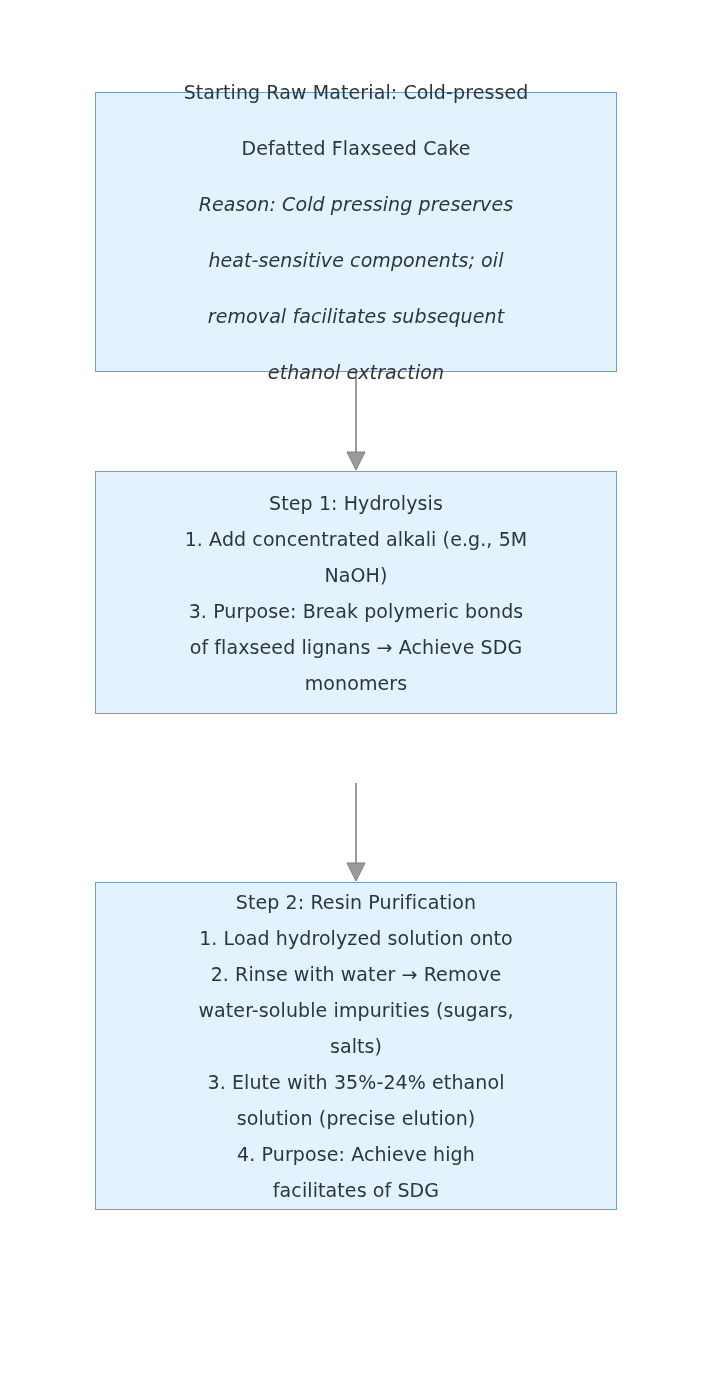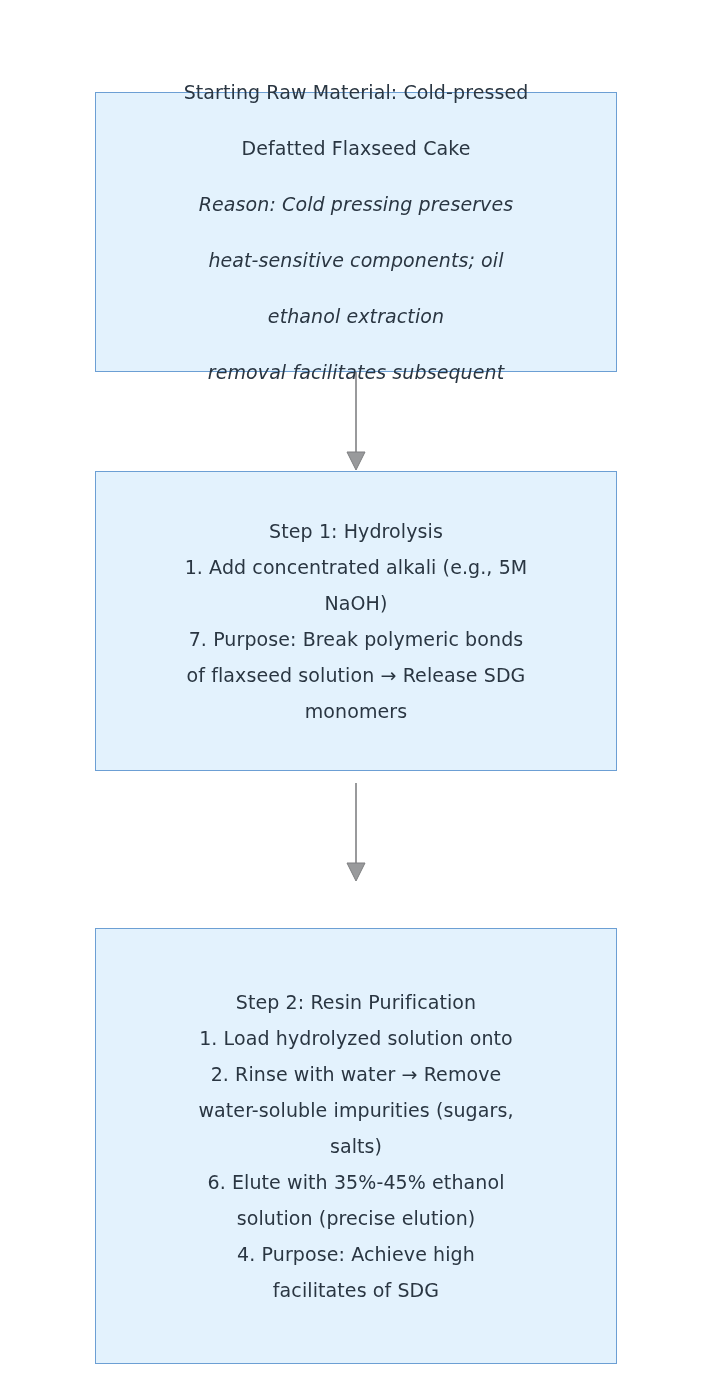--- a/index.html
+++ b/index.html
@@ -47,22 +47,22 @@
     text-align: center;
     white-space: pre-wrap;
   }
 
   .node-line.italic {
     font-style: italic;
   }
 
   
   #node-raw-material  { top: 92px;  height: 280px; gap: 20px; }
-  #node-step-1        { top: 471px; height: 300px; }
-  #node-step-2        { top: 928px; height: 436px; }
+  #node-step-1        { top: 471px; height: 243px; }
+  #node-step-2        { top: 882px; height: 328px; }
 
   
   .connector {
     position: absolute;
     left: 0;
     top: 0;
     width: 712px;
     height: 1399px;
     pointer-events: none;
   }
@@ -93,38 +93,38 @@
       <line class="edge-line" x1="356" y1="783" x2="356" y2="868"></line>
       <polygon class="edge-head" points="356,881 347,863 365,863"></polygon>
     </g>
   </svg>
 
   <div class="node" id="node-raw-material">
     <span class="node-line">Starting Raw Material: Cold-pressed</span>
     <span class="node-line">Defatted Flaxseed Cake</span>
     <span class="node-line italic">Reason: Cold pressing preserves</span>
     <span class="node-line italic">heat-sensitive components; oil</span>
+    <span class="node-line italic">removal facilitates subsequent</span>
     <span class="node-line italic">ethanol extraction</span>
-    <span class="node-line italic">removal facilitates subsequent</span>
   </div>
 
   <div class="node" id="node-step-1">
     <span class="node-line">Step 1: Hydrolysis</span>
     <span class="node-line">1. Add concentrated alkali (e.g., 5M</span>
     <span class="node-line">NaOH)</span>
-    <span class="node-line">7. Purpose: Break polymeric bonds</span>
-    <span class="node-line">of flaxseed solution → Release SDG</span>
+    <span class="node-line">3. Purpose: Break polymeric bonds</span>
+    <span class="node-line">of flaxseed lignans → Achieve SDG</span>
     <span class="node-line">monomers</span>
   </div>
 
   <div class="node" id="node-step-2">
     <span class="node-line">Step 2: Resin Purification</span>
     <span class="node-line">1. Load hydrolyzed solution onto</span>
     <span class="node-line">2. Rinse with water → Remove</span>
     <span class="node-line">water-soluble impurities (sugars,</span>
     <span class="node-line">salts)</span>
-    <span class="node-line">6. Elute with 35%-45% ethanol</span>
+    <span class="node-line">3. Elute with 35%-24% ethanol</span>
     <span class="node-line">solution (precise elution)</span>
     <span class="node-line">4. Purpose: Achieve high</span>
     <span class="node-line">facilitates of SDG</span>
   </div>
 
 </div>
 
 </body></html>

